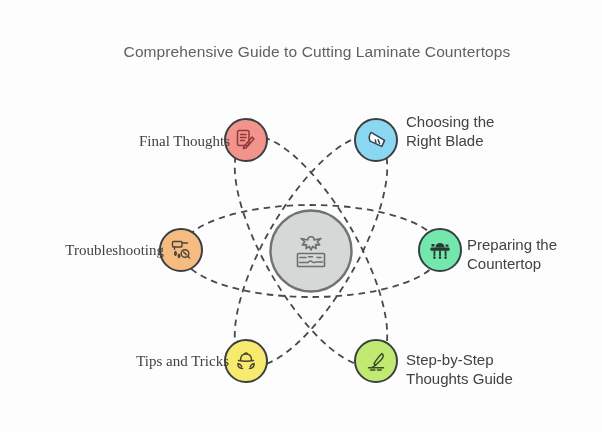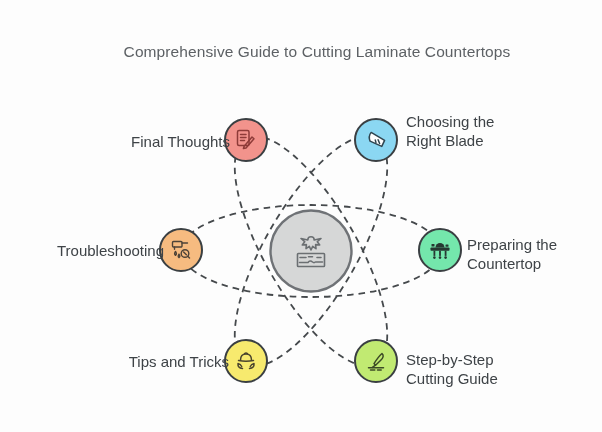--- a/index.html
+++ b/index.html
@@ -19,21 +19,21 @@
     color:#5d6165;
     letter-spacing:0.1px;
   }
   .diagram-svg{position:absolute;left:0;top:0;}
   .lbl{
     position:absolute;
     font-size:15px;
     line-height:19px;
     color:#3e4347;
   }
-  .lbl-right-align{text-align:right;white-space:nowrap;}
+  .lbl-right-align{text-align:right;white-space:nowrap;font-family:Liberation Serif, serif;}
   .lbl-tl{right:384px;top:132px;}
   .lbl-l{right:450px;top:241px;}
   .lbl-bl{right:385px;top:352px;}
   .lbl-tr{left:406px;top:112px;width:112px;}
   .lbl-r{left:467px;top:235px;width:112px;}
   .lbl-br{left:406px;top:350px;width:112px;}
 </style>
 </head>
 <body>
 
@@ -114,15 +114,15 @@
       <path d="M-7.5 6.8 H7.5"></path>
       <path d="M-5.5 9 H-1.2 M1.5 9 H5.2"></path>
     </g>
   </svg>
 
   <div class="lbl lbl-right-align lbl-tl">Final Thoughts</div>
   <div class="lbl lbl-right-align lbl-l">Troubleshooting</div>
   <div class="lbl lbl-tr">Choosing the Right Blade</div>
   <div class="lbl lbl-right-align lbl-bl">Tips and Tricks</div>
   <div class="lbl lbl-r">Preparing the Countertop</div>
-  <div class="lbl lbl-br">Step-by-Step Cutting Guide</div>
+  <div class="lbl lbl-br">Step-by-Step Thoughts Guide</div>
 
 </div>
 
 </body></html>

